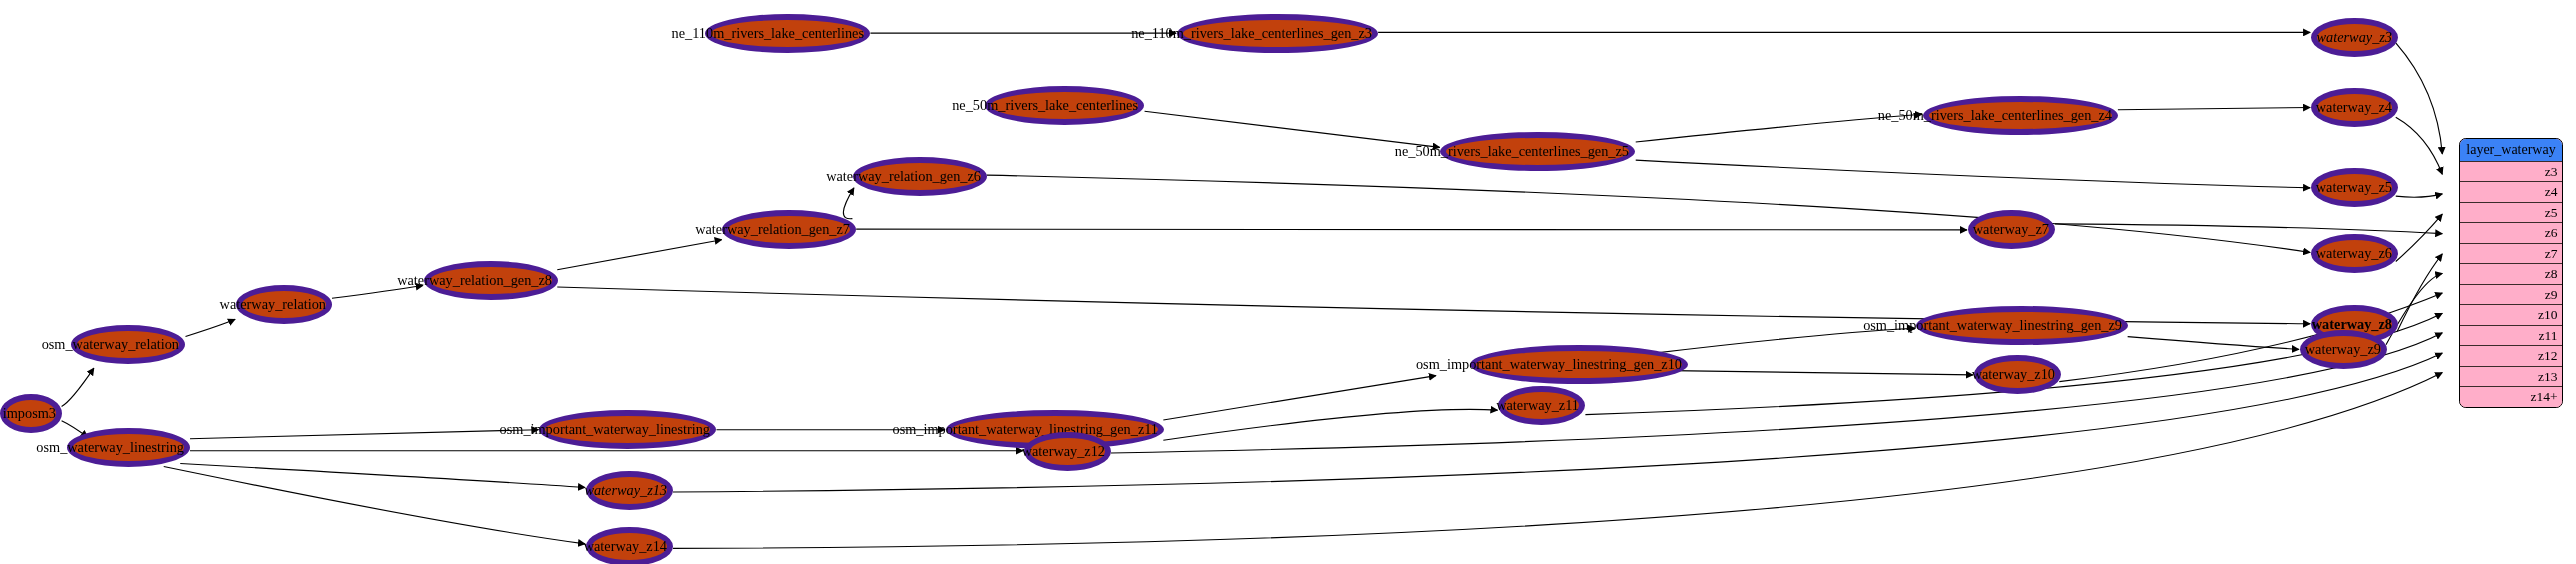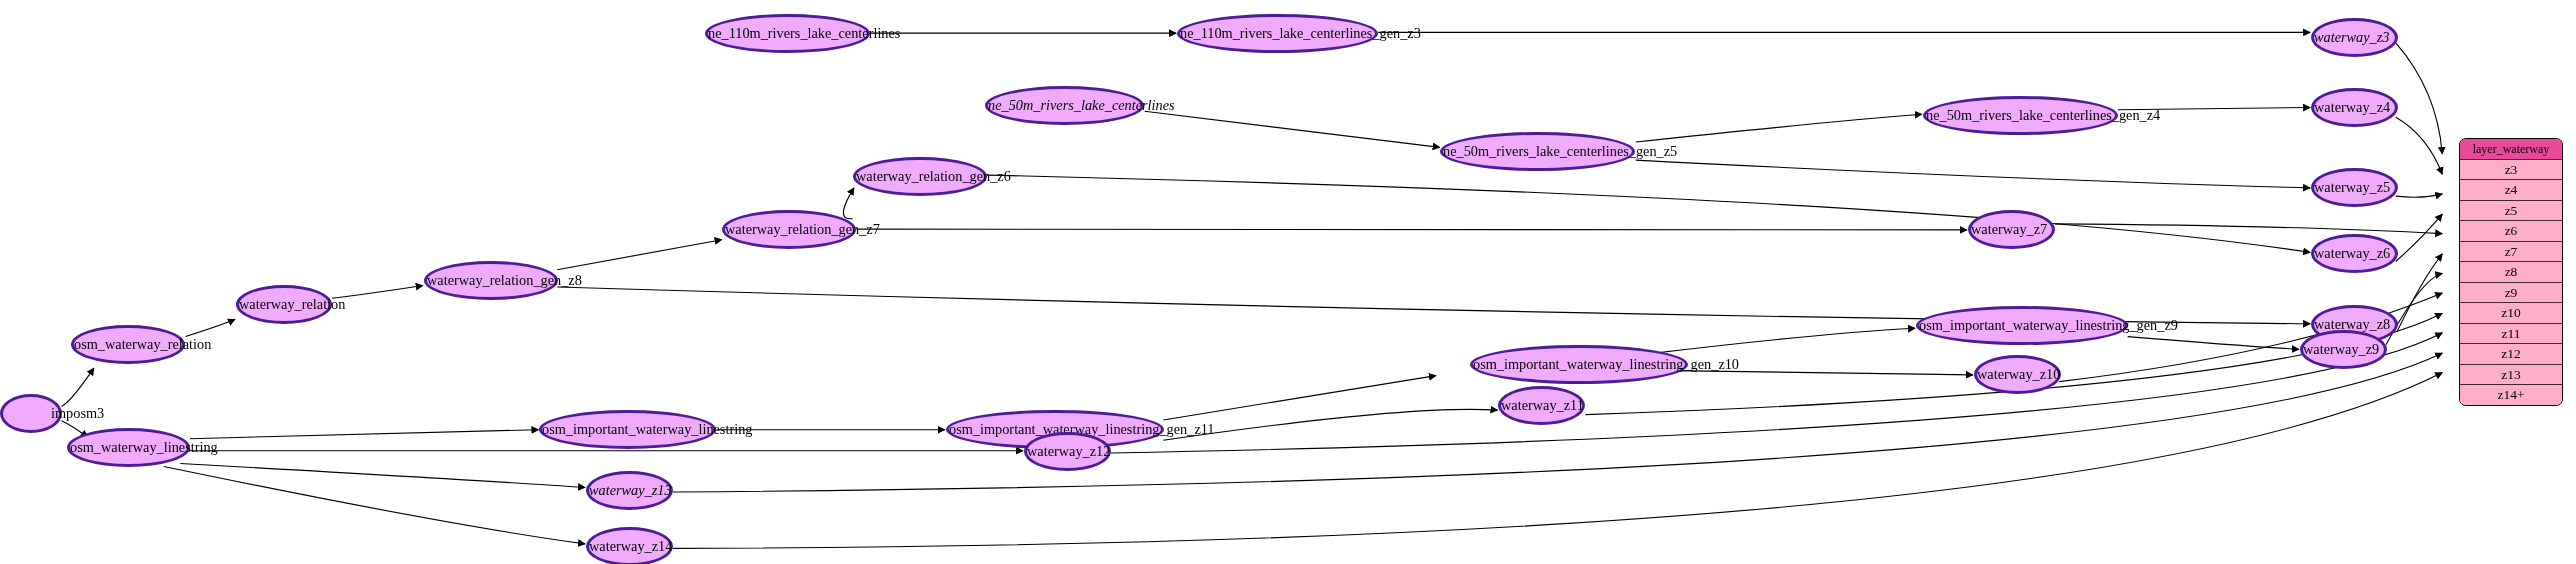--- a/index.html
+++ b/index.html
@@ -20,53 +20,53 @@
     left: 0;
     top: 0;
     width: 2576px;
     height: 565px;
     pointer-events: none;
   }
   .node {
     position: absolute;
     display: flex;
     align-items: center;
-    justify-content: flex-start;
-    box-sizing: border-box;
-    border: 3px solid #4c1d95;
+    justify-content: flex-end;
+    box-sizing: border-box;
+    border: 6px solid #4c1d95;
     border-radius: 50%;
-    background: #f0abfc;
+    background: #c2410c;
     color: #000000;
     white-space: nowrap;
     font-size: 14.3px;
     line-height: 1;
     font-family: "Liberation Serif", "DejaVu Serif", serif;
   }
   .table-node {
     position: absolute;
     box-sizing: border-box;
     border: 1.1px solid #000000;
     border-radius: 6.8px;
     overflow: hidden;
     background: #ffaec9;
   }
   .table-header {
     box-sizing: border-box;
     text-align: center;
-    font-size: 12px;
+    font-size: 14px;
     line-height: 1;
     padding: 3.8px 4.5px 3.8px 4.5px;
-    background: #ec4899;
+    background: #3b82f6;
     color: #000000;
     border-bottom: 1.1px solid #3b2b2b;
     font-family: "Liberation Serif", "DejaVu Serif", serif;
   }
   .table-row {
     box-sizing: border-box;
-    text-align: center;
+    text-align: right;
     font-size: 13.5px;
     line-height: 1;
     padding: 3px 4.5px 3px 4.5px;
     background: #ffaec9;
     color: #000000;
     border-bottom: 1.1px solid #3b2b2b;
     font-family: "Liberation Serif", "DejaVu Serif", serif;
   }
   .table-row.last { border-bottom: none; }
 </style>
@@ -143,21 +143,21 @@
       </div>
       <div class="node" style="left: 853px; top: 157px; width: 134px; height: 39px;">
         <span>waterway_relation_gen_z6</span>
       </div>
       <div class="node" style="left: 705px; top: 13.5px; width: 165px; height: 39px;">
         <span>ne_110m_rivers_lake_centerlines</span>
       </div>
       <div class="node" style="left: 1177px; top: 13.5px; width: 201px; height: 39px;">
         <span>ne_110m_rivers_lake_centerlines_gen_z3</span>
       </div>
-      <div class="node" style="left: 985px; top: 86px; width: 159px; height: 39px; font-style: italic;">
+      <div class="node" style="left: 985px; top: 86px; width: 159px; height: 39px;">
         <span>ne_50m_rivers_lake_centerlines</span>
       </div>
       <div class="node" style="left: 1440px; top: 132px; width: 195px; height: 39px;">
         <span>ne_50m_rivers_lake_centerlines_gen_z5</span>
       </div>
       <div class="node" style="left: 1923px; top: 96px; width: 195px; height: 39px;">
         <span>ne_50m_rivers_lake_centerlines_gen_z4</span>
       </div>
       <div class="node" style="left: 539px; top: 410px; width: 177px; height: 39px;">
         <span>osm_important_waterway_linestring</span>
@@ -179,21 +179,21 @@
       </div>
       <div class="node" style="left: 2311px; top: 168px; width: 87px; height: 39px;">
         <span>waterway_z5</span>
       </div>
       <div class="node" style="left: 2311px; top: 234px; width: 87px; height: 39px;">
         <span>waterway_z6</span>
       </div>
       <div class="node" style="left: 1968px; top: 210px; width: 87px; height: 39px;">
         <span>waterway_z7</span>
       </div>
-      <div class="node" style="left: 2311px; top: 305px; width: 87px; height: 39px;">
+      <div class="node" style="left: 2311px; top: 305px; width: 87px; height: 39px; font-weight: bold;">
         <span>waterway_z8</span>
       </div>
       <div class="node" style="left: 2300px; top: 330px; width: 87px; height: 39px;">
         <span>waterway_z9</span>
       </div>
       <div class="node" style="left: 1974px; top: 355px; width: 87px; height: 39px;">
         <span>waterway_z10</span>
       </div>
       <div class="node" style="left: 1498px; top: 386px; width: 87px; height: 39px;">
         <span>waterway_z11</span>

